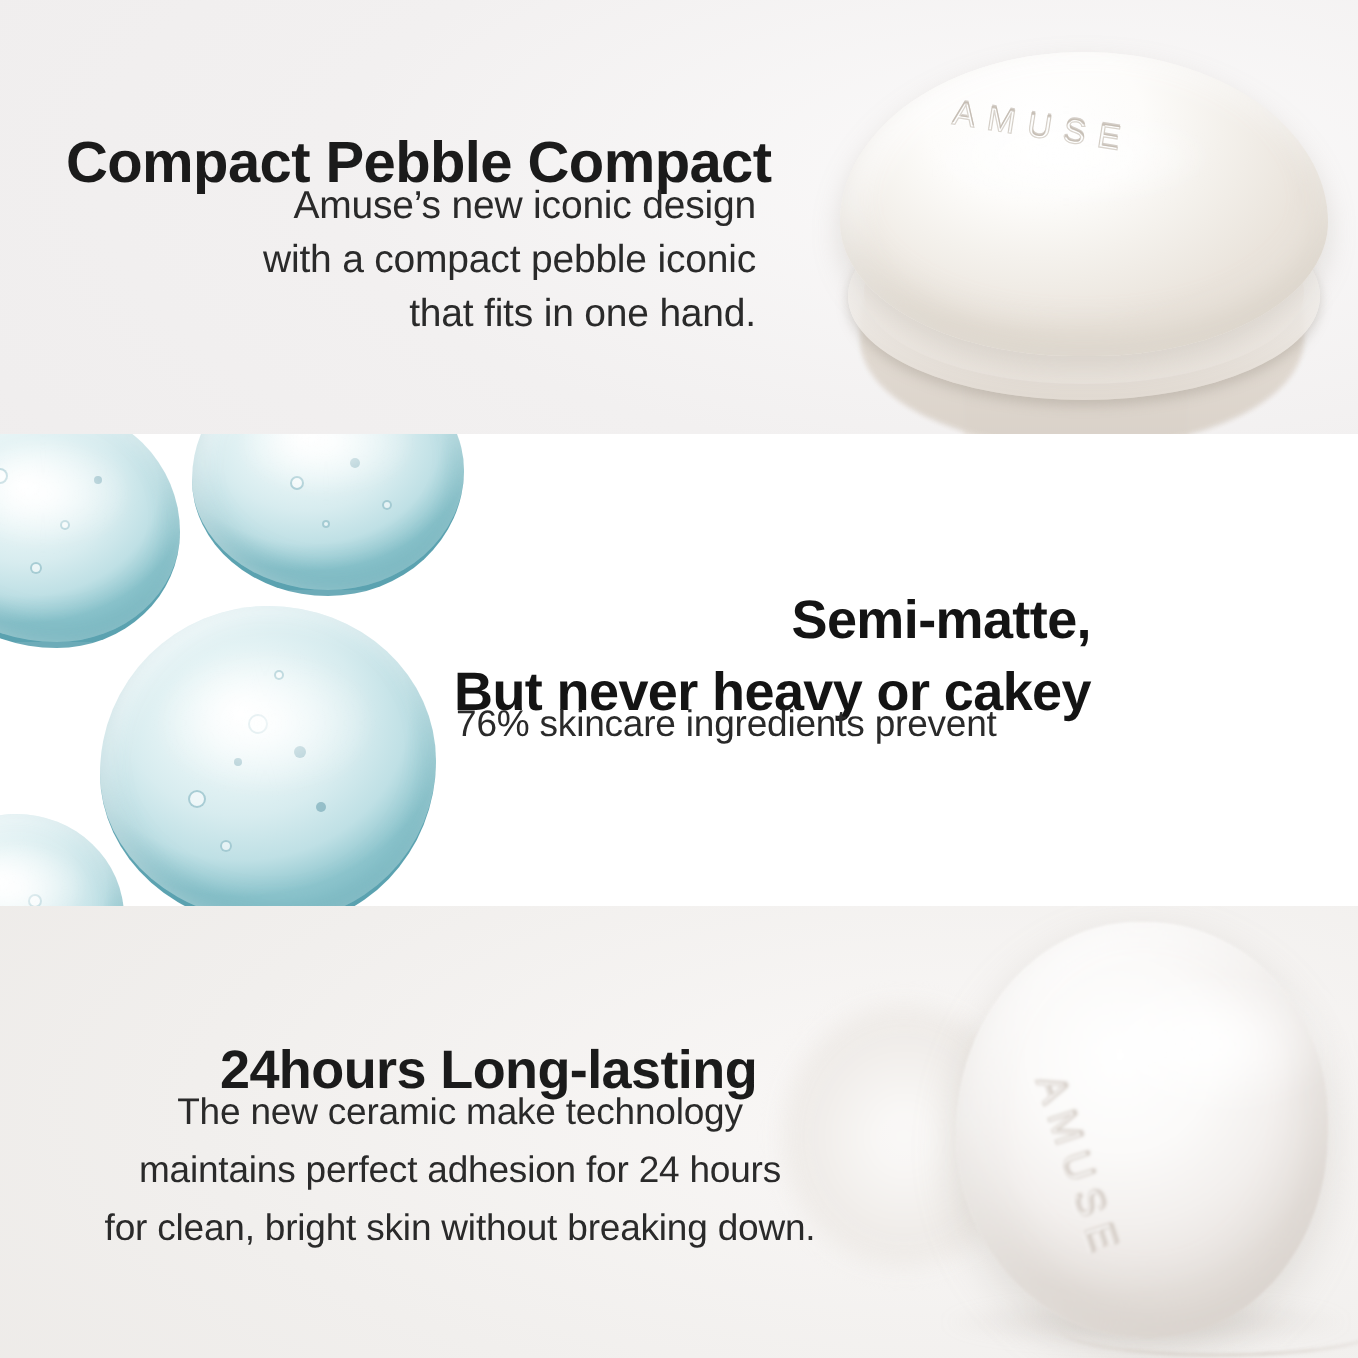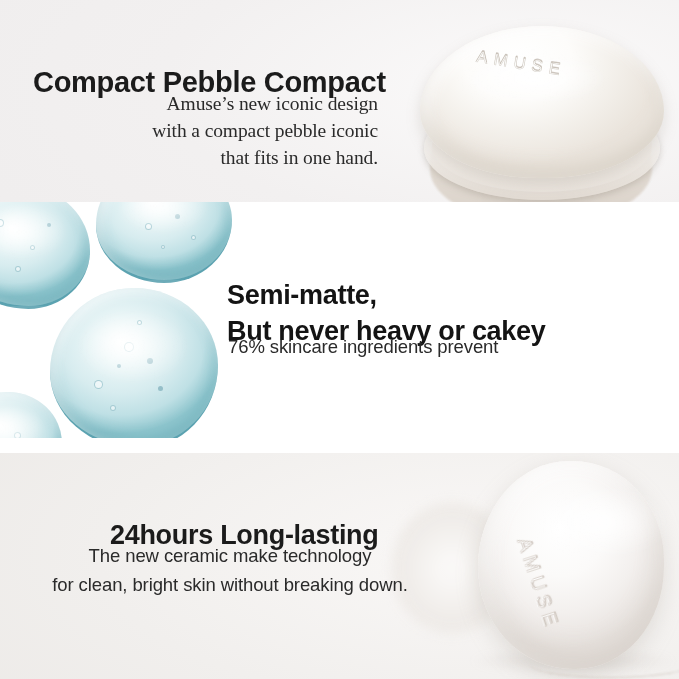--- a/index.html
+++ b/index.html
@@ -24,21 +24,21 @@
   .p1-head{
     position:absolute;left:33px;top:42px;
     font-size:29px;font-weight:700;color:#1b1b1b;
     letter-spacing:-0.3px;white-space:nowrap;
   }
   .p1-body{
     position:absolute;right:301px;top:90px;width:260px;
     text-align:right;font-size:19.5px;line-height:27px;
     color:#2a2a2a;letter-spacing:-0.1px;
   }
-  .p1-body div{white-space:nowrap;font-family:Liberation Serif, serif;}
+  .p1-body div{white-space:nowrap;}
 
   
   .compact1{
     position:absolute;left:414px;top:10px;width:256px;height:215px;
   }
   .compact1 .base{
     position:absolute;left:16px;top:96px;width:222px;height:118px;
     border-radius:50%/46%;
     background:linear-gradient(180deg,#efeae4 0%,#e3dcd4 40%,#d9d1c8 100%);
     filter:blur(1.2px);opacity:.95;
@@ -81,21 +81,21 @@
     transform:rotate(9deg);
     white-space:nowrap;
   }
   .compact1 .neck{
     position:absolute;left:68px;top:176px;width:112px;height:46px;
     background:linear-gradient(180deg,rgba(221,212,202,.85),rgba(236,229,221,.6));
     border-radius:8px 8px 0 0;filter:blur(1px);
   }
 
   
-  #panel2{top:202px;height:236px;background:#ffffff;}
+  #panel2{top:217px;height:236px;background:#ffffff;text-align:right;}
   .p2-head{
     position:absolute;left:227px;top:53px;
     font-size:27px;font-weight:700;color:#141414;
     line-height:36px;letter-spacing:-0.3px;white-space:nowrap;
   }
   .p2-body{
     position:absolute;left:228px;top:131px;
     font-size:18.5px;line-height:27px;color:#2a2a2a;
     letter-spacing:-0.1px;white-space:nowrap;
   }
@@ -269,17 +269,18 @@
       <div class="body">
         <div class="sheen"></div>
         <div class="emboss">AMUSE</div>
         <div class="seam"></div>
       </div>
     </div>
 
     <h2 class="p3-head">24hours Long-lasting</h2>
     <div class="p3-body">
       <div>The new ceramic make technology</div>
+      <div>maintains perfect adhesion for 24 hours</div>
       <div>for clean, bright skin without breaking down.</div>
     </div>
   </section>
 
 </div>
 
 </body></html>

